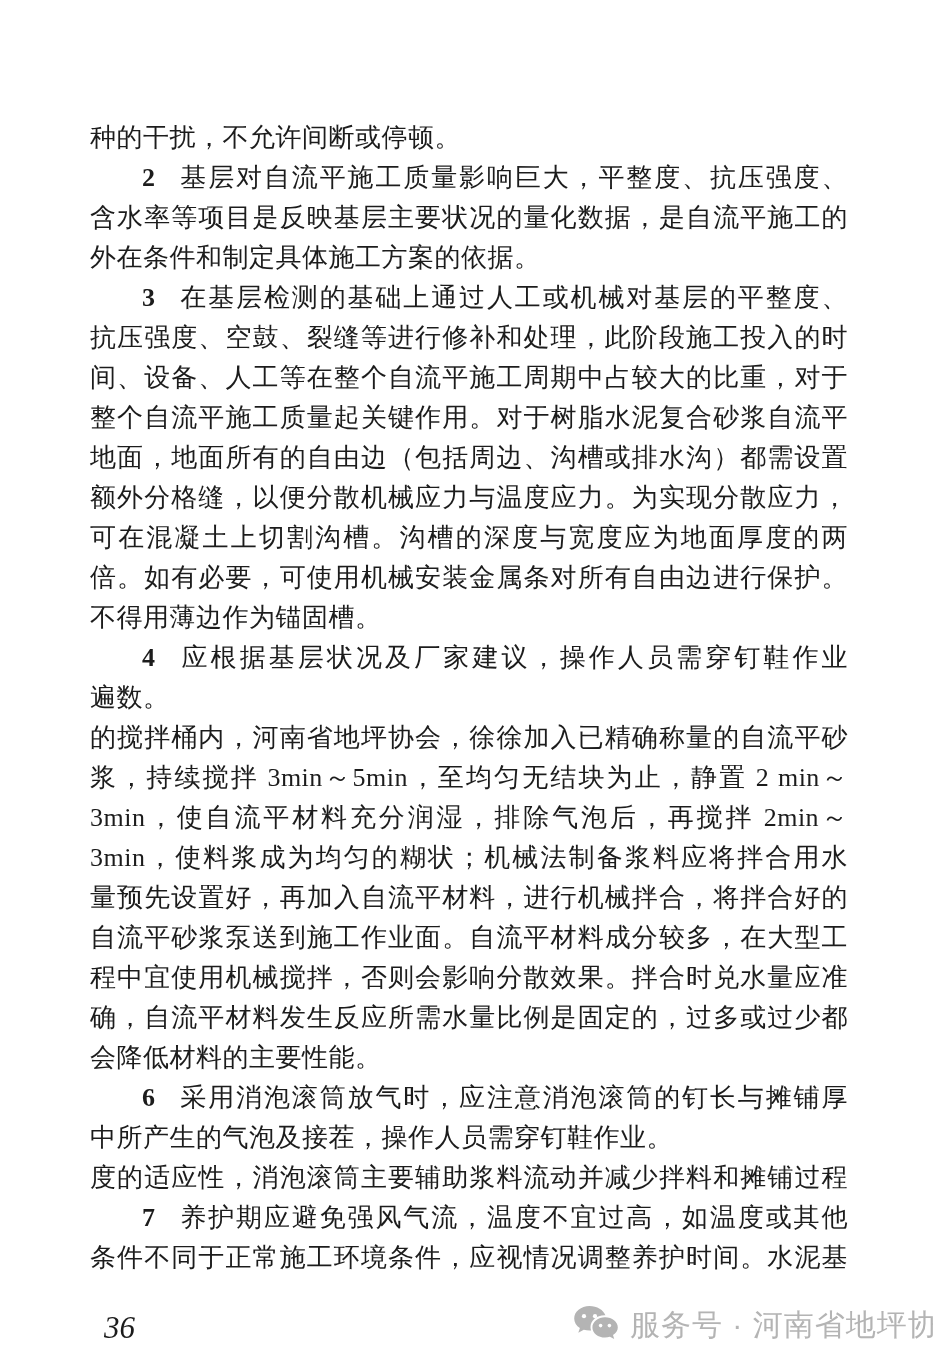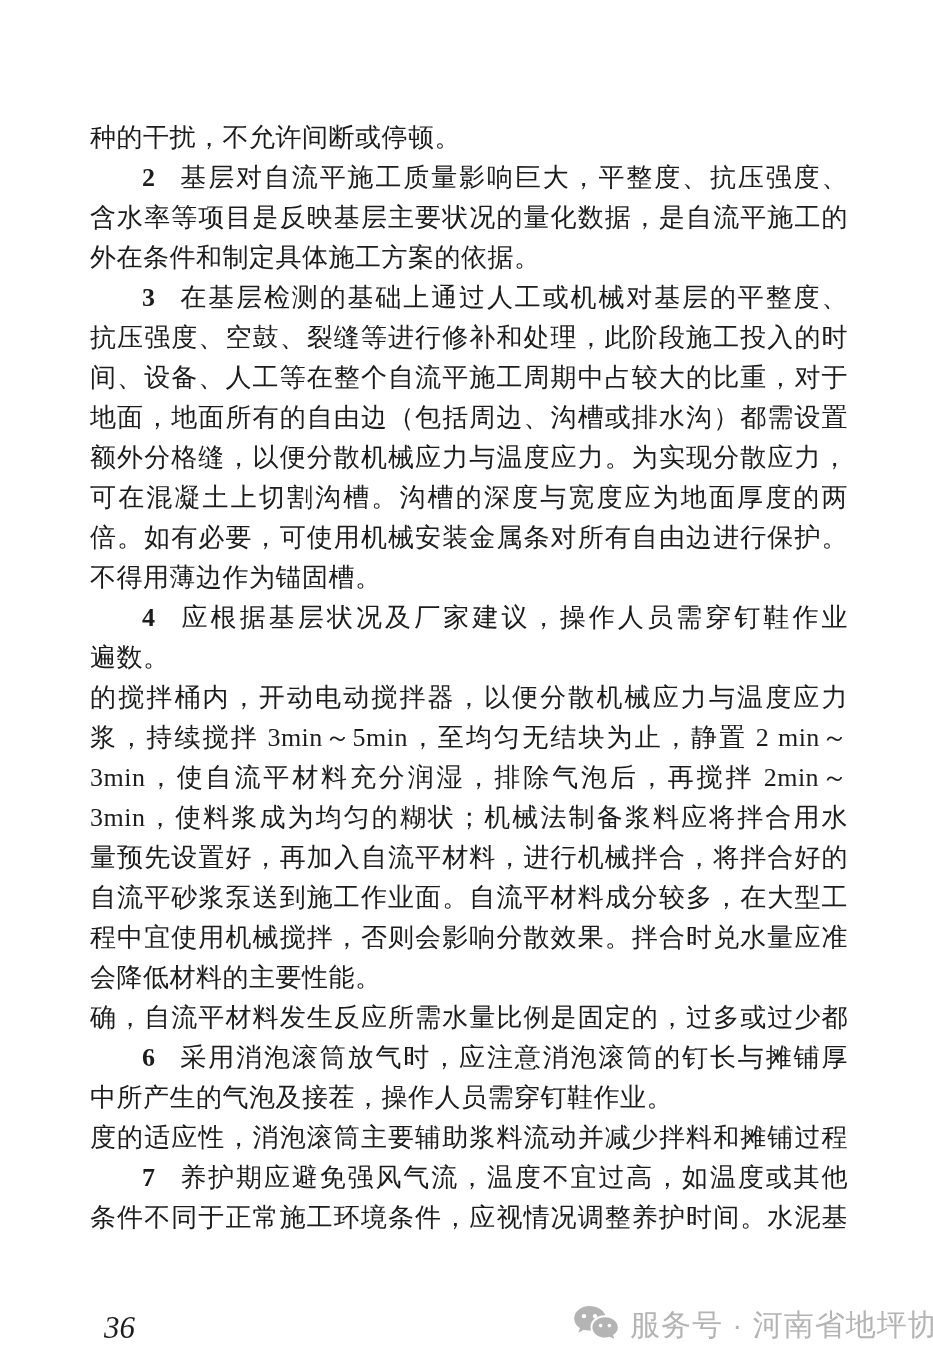--- a/index.html
+++ b/index.html
@@ -72,36 +72,37 @@
 <div class="page">
 
   <div class="text-block">
     <div class="line"><span>种的干扰，不允许间断或停顿。</span></div>
     <div class="line justify indent"><span class="num">2</span><span>基层对自流平施工质量影响巨大，平整度、抗压强度、</span></div>
     <div class="line justify"><span>含水率等项目是反映基层主要状况的量化数据，是自流平施工的</span></div>
     <div class="line"><span>外在条件和制定具体施工方案的依据。</span></div>
     <div class="line justify indent"><span class="num">3</span><span>在基层检测的基础上通过人工或机械对基层的平整度、</span></div>
     <div class="line justify"><span>抗压强度、空鼓、裂缝等进行修补和处理，此阶段施工投入的时</span></div>
     <div class="line justify"><span>间、设备、人工等在整个自流平施工周期中占较大的比重，对于</span></div>
+    <div class="line justify"><span>整个自流平施工质量起关键作用。对于树脂水泥复合砂浆自流平</span></div>
     <div class="line justify"><span>地面，地面所有的自由边（包括周边、沟槽或排水沟）都需设置</span></div>
     <div class="line justify"><span>额外分格缝，以便分散机械应力与温度应力。为实现分散应力，</span></div>
     <div class="line justify"><span>可在混凝土上切割沟槽。沟槽的深度与宽度应为地面厚度的两</span></div>
     <div class="line justify"><span>倍。如有必要，可使用机械安装金属条对所有自由边进行保护。</span></div>
     <div class="line"><span>不得用薄边作为锚固槽。</span></div>
     <div class="line justify indent"><span class="num">4</span><span>应根据基层状况及厂家建议，操作人员需穿钉鞋作业</span></div>
     <div class="line"><span>遍数。</span></div>
-    <div class="line justify"><span>的搅拌桶内，开动电动搅拌器，以便分散机械应力与温度应力</span></div>
+    <div class="line justify"><span>的搅拌桶内，河南省地坪协会，徐徐加入已精确称量的自流平砂</span></div>
     <div class="line justify"><span>浆，持续搅拌 3min～5min，至均匀无结块为止，静置 2 min～</span></div>
     <div class="line justify"><span>3min，使自流平材料充分润湿，排除气泡后，再搅拌 2min～</span></div>
     <div class="line justify"><span>3min，使料浆成为均匀的糊状；机械法制备浆料应将拌合用水</span></div>
     <div class="line justify"><span>量预先设置好，再加入自流平材料，进行机械拌合，将拌合好的</span></div>
     <div class="line justify"><span>自流平砂浆泵送到施工作业面。自流平材料成分较多，在大型工</span></div>
     <div class="line justify"><span>程中宜使用机械搅拌，否则会影响分散效果。拌合时兑水量应准</span></div>
+    <div class="line justify"><span>确，自流平材料发生反应所需水量比例是固定的，过多或过少都</span></div>
     <div class="line"><span>会降低材料的主要性能。</span></div>
-    <div class="line justify"><span>确，自流平材料发生反应所需水量比例是固定的，过多或过少都</span></div>
     <div class="line justify indent"><span class="num">6</span><span>采用消泡滚筒放气时，应注意消泡滚筒的钉长与摊铺厚</span></div>
     <div class="line"><span>中所产生的气泡及接茬，操作人员需穿钉鞋作业。</span></div>
     <div class="line justify"><span>度的适应性，消泡滚筒主要辅助浆料流动并减少拌料和摊铺过程</span></div>
     <div class="line justify indent"><span class="num">7</span><span>养护期应避免强风气流，温度不宜过高，如温度或其他</span></div>
     <div class="line justify"><span>条件不同于正常施工环境条件，应视情况调整养护时间。水泥基</span></div>
   </div>
 
   <div class="page-number">36</div>
 
   <div class="watermark">

